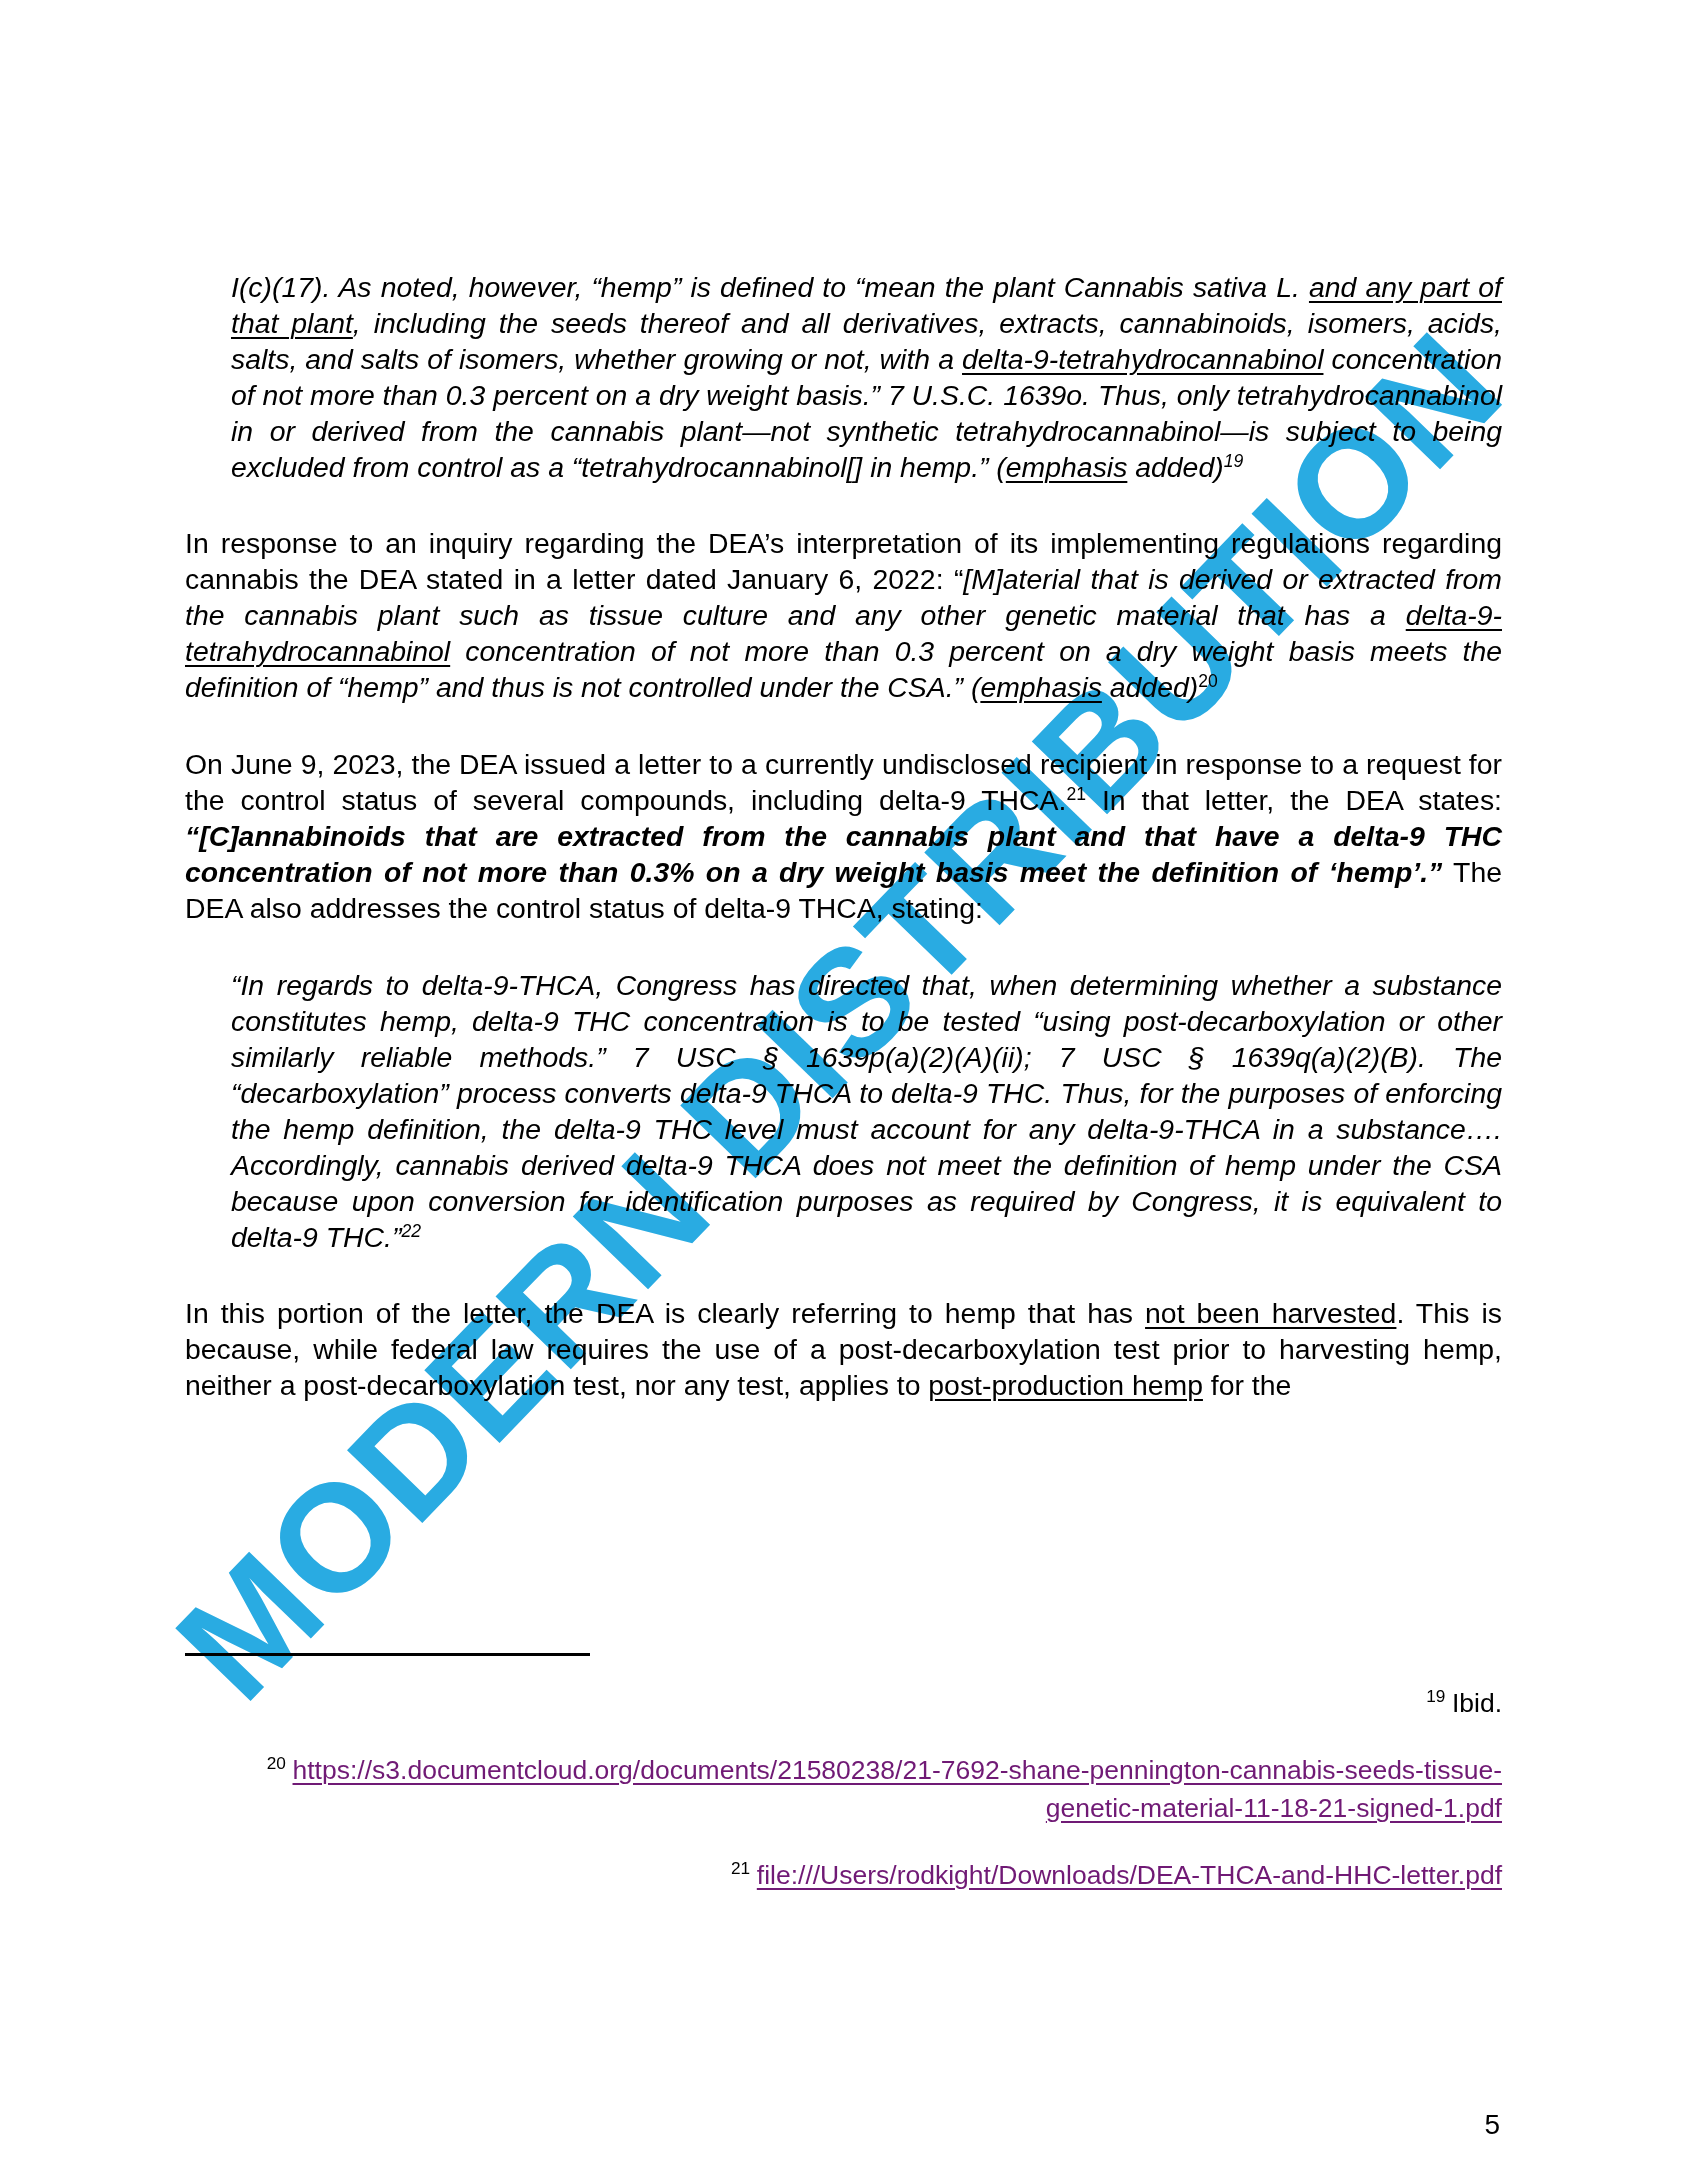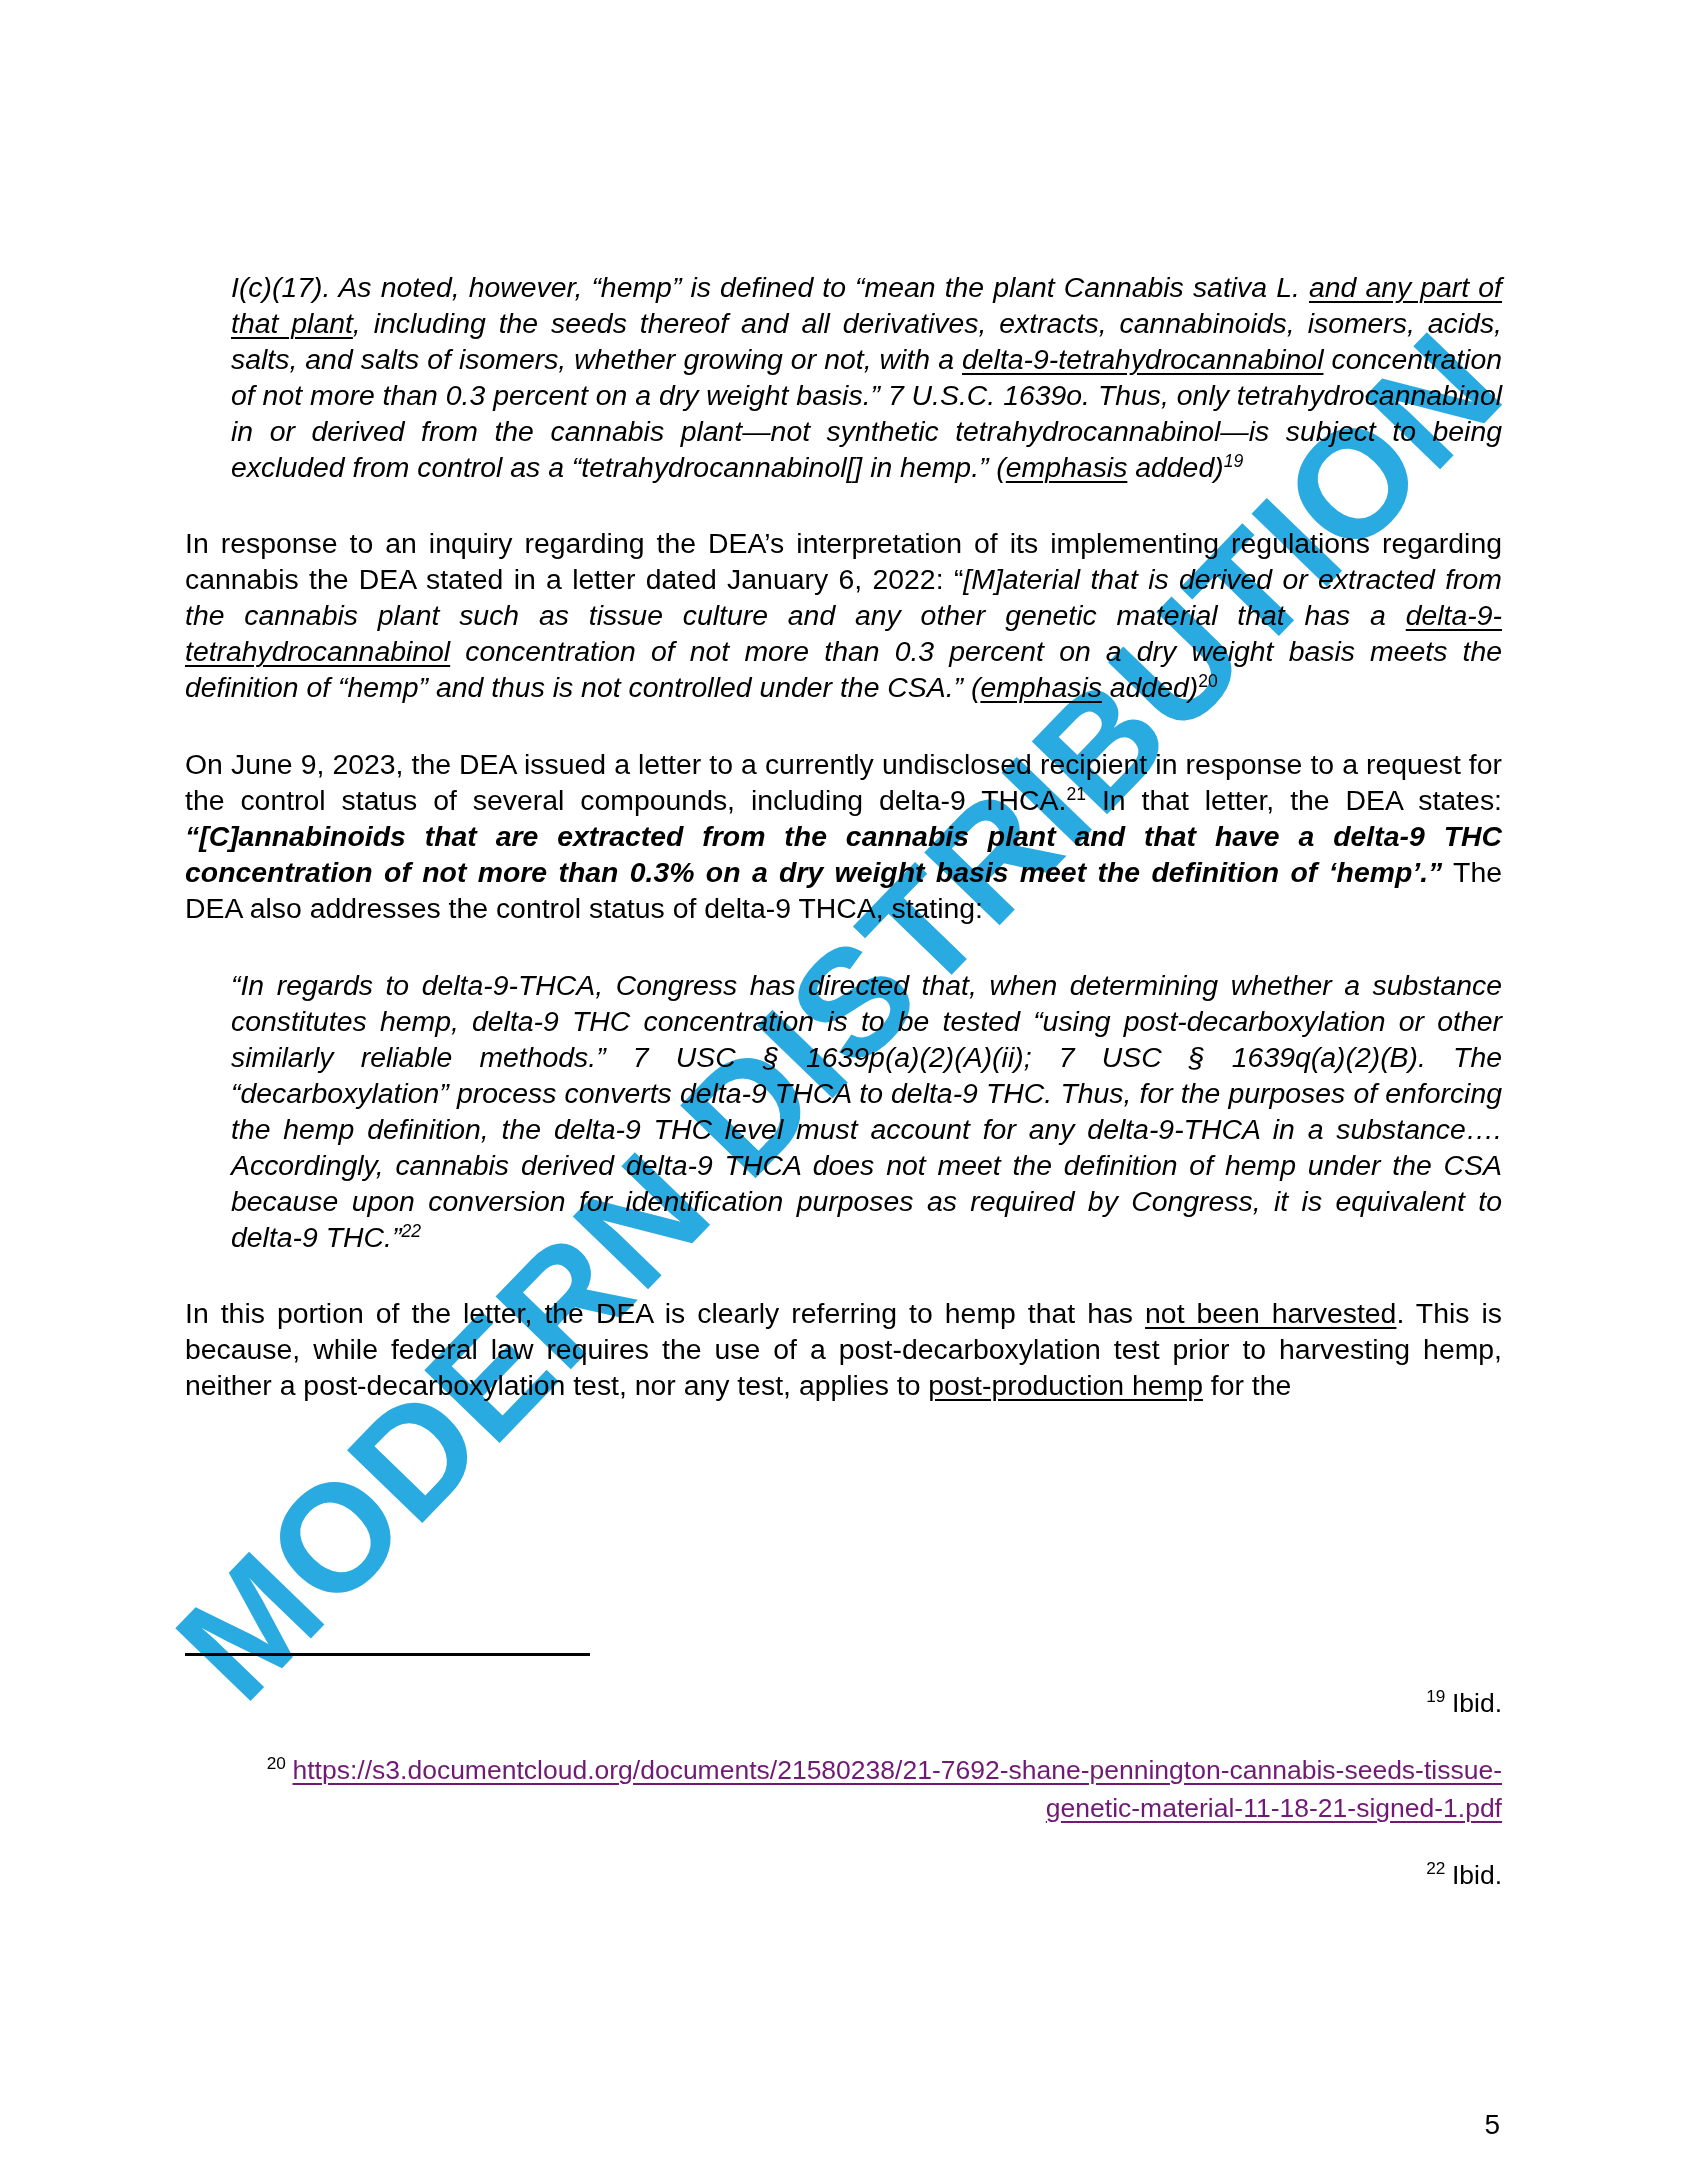--- a/index.html
+++ b/index.html
@@ -51,20 +51,20 @@
       <p class="block paragraph"><span class="">On June 9, 2023, the DEA issued a letter to a currently undisclosed recipient in response to a request for the control status of several compounds, including delta-9 THCA.</span><span class=" sup">21</span><span class=""> In that letter, the DEA states: </span><span class=" i b">“[C]annabinoids that are extracted from the cannabis plant and that have a delta-9 THC concentration of not more than 0.3% on a dry weight basis meet the definition of ‘hemp’.”</span><span class=""> The DEA also addresses the control status of delta-9 THCA, stating:</span></p>
       <p class="block blockquote"><span class="">“In regards to delta-9-THCA, Congress has directed that, when determining whether a substance constitutes hemp, delta-9 THC concentration is to be tested “using post-decarboxylation or other similarly reliable methods.” 7 USC § 1639p(a)(2)(A)(ii); 7 USC § 1639q(a)(2)(B). The “decarboxylation” process converts delta-9 THCA to delta-9 THC. Thus, for the purposes of enforcing the hemp definition, the delta-9 THC level must account for any delta-9-THCA in a substance…. Accordingly, cannabis derived delta-9 THCA does not meet the definition of hemp under the CSA because upon conversion for identification purposes as required by Congress, it is equivalent to delta-9 THC.”</span><span class=" sup">22</span></p>
       <p class="block paragraph last"><span class="">In this portion of the letter, the DEA is clearly referring to hemp that has </span><span class=" u">not been harvested</span><span class="">. This is because, while federal law requires the use of a post-decarboxylation test prior to harvesting hemp, neither a post-decarboxylation test, nor any test, applies to </span><span class=" u">post-production hemp</span><span class=""> for the</span></p>
     </main>
 
   <div class="footnote-area">
     <hr class="fn-sep">
     <div id="fn-list">
         <div class="footnote"><span class="fn-num">19</span><span class="">Ibid.</span></div>
         <div class="footnote"><span class="fn-num">20</span><a class="link">https://s3.documentcloud.org/documents/21580238/21-7692-shane-pennington-cannabis-seeds-tissue-genetic-material-11-18-21-signed-1.pdf</a></div>
-        <div class="footnote"><span class="fn-num">22</span><span class="">Ibid.</span></div>
+        <div class="footnote"><span class="fn-num">21</span><a class="link">file:///Users/rodkight/Downloads/DEA-THCA-and-HHC-letter.pdf</a></div>
       </div>
   </div>
 
   <div class="page-number">5</div>
 
 </div>
 
 
 </body></html>

